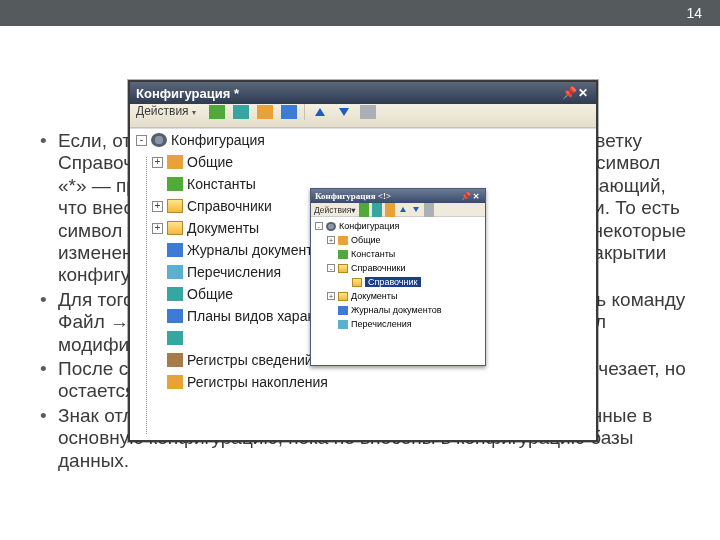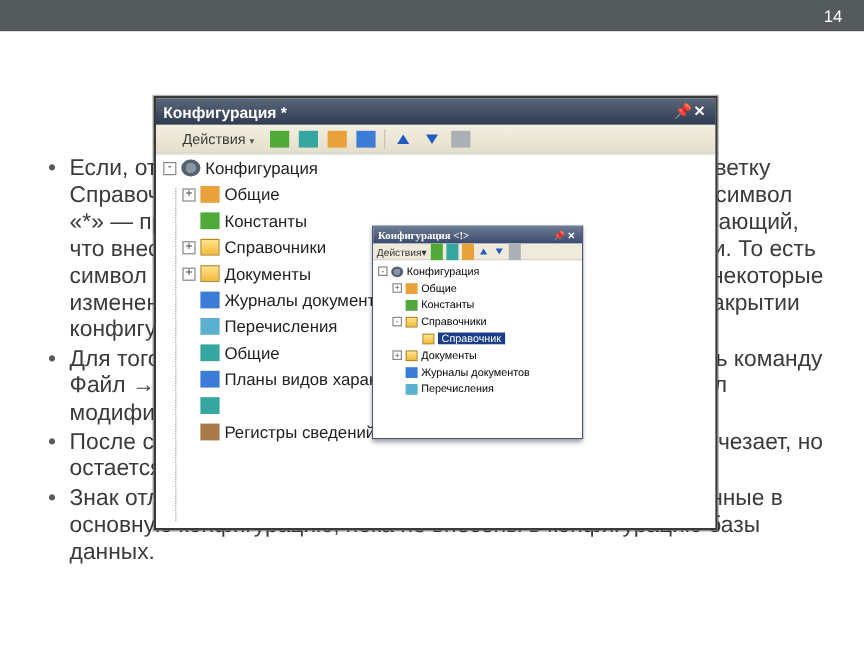--- a/index.html
+++ b/index.html
@@ -46,22 +46,22 @@
     color: #fff; font-size: 13px; font-weight: bold;
     display: flex; align-items: center;
     padding: 0 6px;
   }
   .winA .titlebar .t-spacer { flex: 1; }
   .winA .titlebar .t-btn { width: 14px; text-align: center; font-size: 12px; }
   .toolbarA {
     height: 24px;
     background: linear-gradient(#f3efe1,#e4deca);
     border-bottom: 1px solid #c8c3b0;
-    display: flex; align-items: center; gap: 6px;
-    padding: 0 22px;
+    display: flex; gap: 6px;
+    padding: 0 6px;
     font-size: 12px; color: #3a3a3a;
   }
   .toolbarA .menu-lbl { margin-right: 6px; }
   .toolbarA .dd { font-size: 8px; color: #5a5a5a; }
   .tb-icon {
     width: 18px; height: 16px;
     display: inline-flex; align-items: center; justify-content: center;
   }
   .tb-sep { width:1px; height:16px; background:#c8c3b0; }
   .arrow-up, .arrow-dn {
@@ -243,20 +243,25 @@
         <span style="width: 11px;"></span>
         <span class="ico teal"></span>
       </div>
       <div class="row indent1">
         <span style="width: 11px;"></span>
         <span class="ico brown"></span>
         <span>Регистры сведений</span>
       </div>
       <div class="row indent1">
         <span style="width: 11px;"></span>
+        <span class="ico orange"></span>
+        <span>Регистры накопления</span>
+      </div>
+      <div class="row indent1">
+        <span style="width: 11px;"></span>
       </div>
     </div>
 </div>
 
 <div class="winB">
   <div class="titlebarB">
     <span>Конфигурация &lt;!&gt;</span>
     <span class="t-spacer"></span>
     <span class="t-btn">📌</span>
     <span class="t-btn">✕</span>

